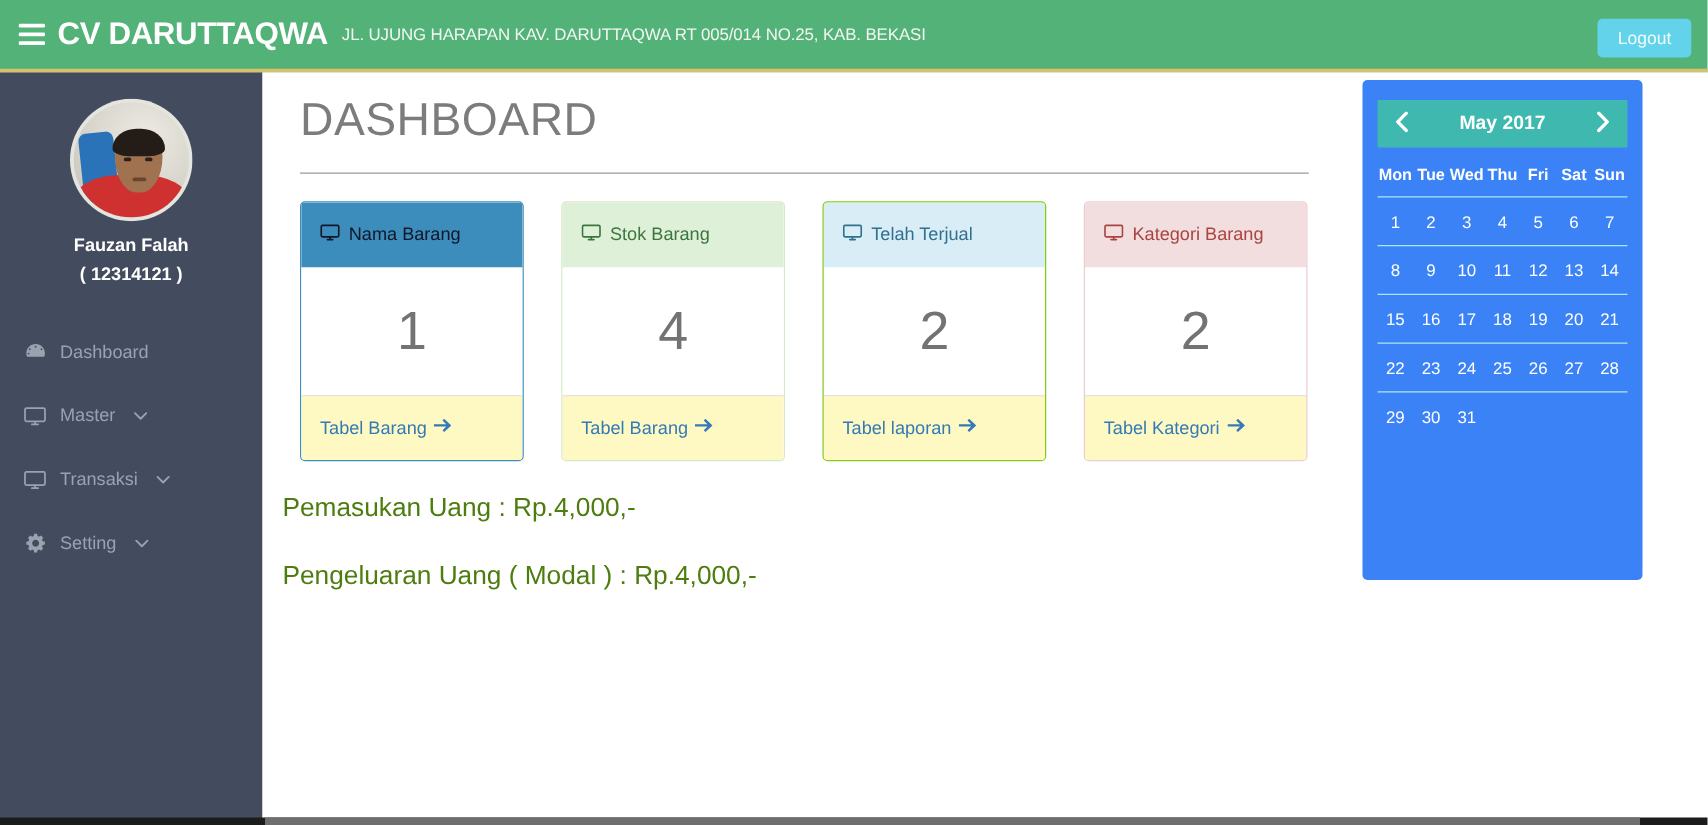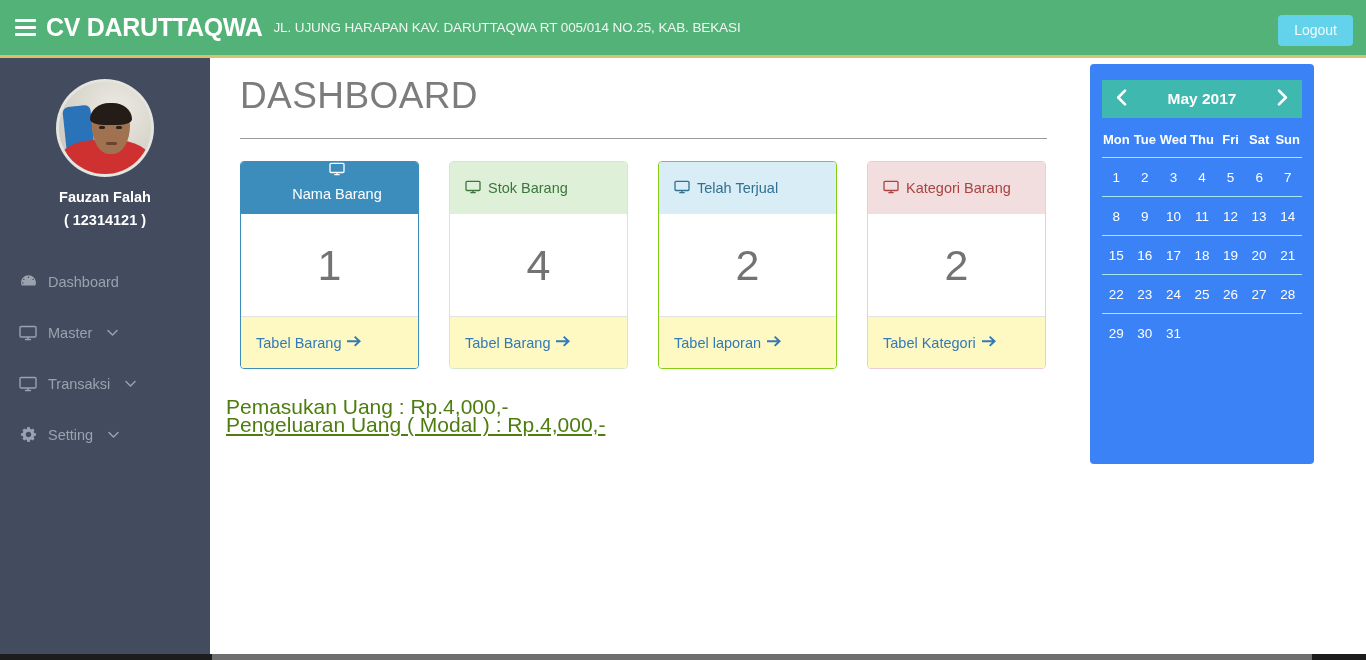--- a/index.html
+++ b/index.html
@@ -171,21 +171,21 @@
   .card.blue   { border: 1px solid #3c8dbc; }
   .card.green  { border: 1px solid #d6e9c6; }
   .card.info   { border: 1px solid #84cc16; }
   .card.danger { border: 1px solid #ebccd1; }
 
   .card-head {
     height: 52px; display: flex; align-items: center;
     padding-left: 15px; gap: 7px;
     font-size: 14.5px;
   }
-  .card.blue   .card-head { background: #3c8dbc; color: #ffffff; flex-direction: column; }
+  .card.blue   .card-head { background: #3c8dbc; color: #0f172a; }
   .card.green  .card-head { background: #dff0d8; color: #3c763d; }
   .card.info   .card-head { background: #d9edf7; color: #31708f; }
   .card.danger .card-head { background: #f2dede; color: #a94442; }
 
   .card-body {
     height: 102px;
     display: flex; align-items: center; justify-content: center;
     font-size: 43px; color: #737373; font-weight: normal;
     background: #ffffff;
   }
@@ -200,21 +200,21 @@
     text-decoration: none; cursor: pointer;
   }
   .arrow-ico { color: #337ab7; font-size: 15px; line-height: 1; }
 
   
   .money {
     position: absolute; left: 16px;
     font-size: 21px; color: #4d7c0f; font-weight: normal;
   }
   .money-1 { top: 337px; }
-  .money-2 { top: 355px; text-decoration: underline; }
+  .money-2 { top: 391px; }
 
   
   .calendar {
     position: absolute; left: 880px; top: 6px;
     width: 224px; height: 400px;
     background: #3b82f6;
     border-radius: 4px;
     padding: 16px 12px;
   }
   .cal-head {

